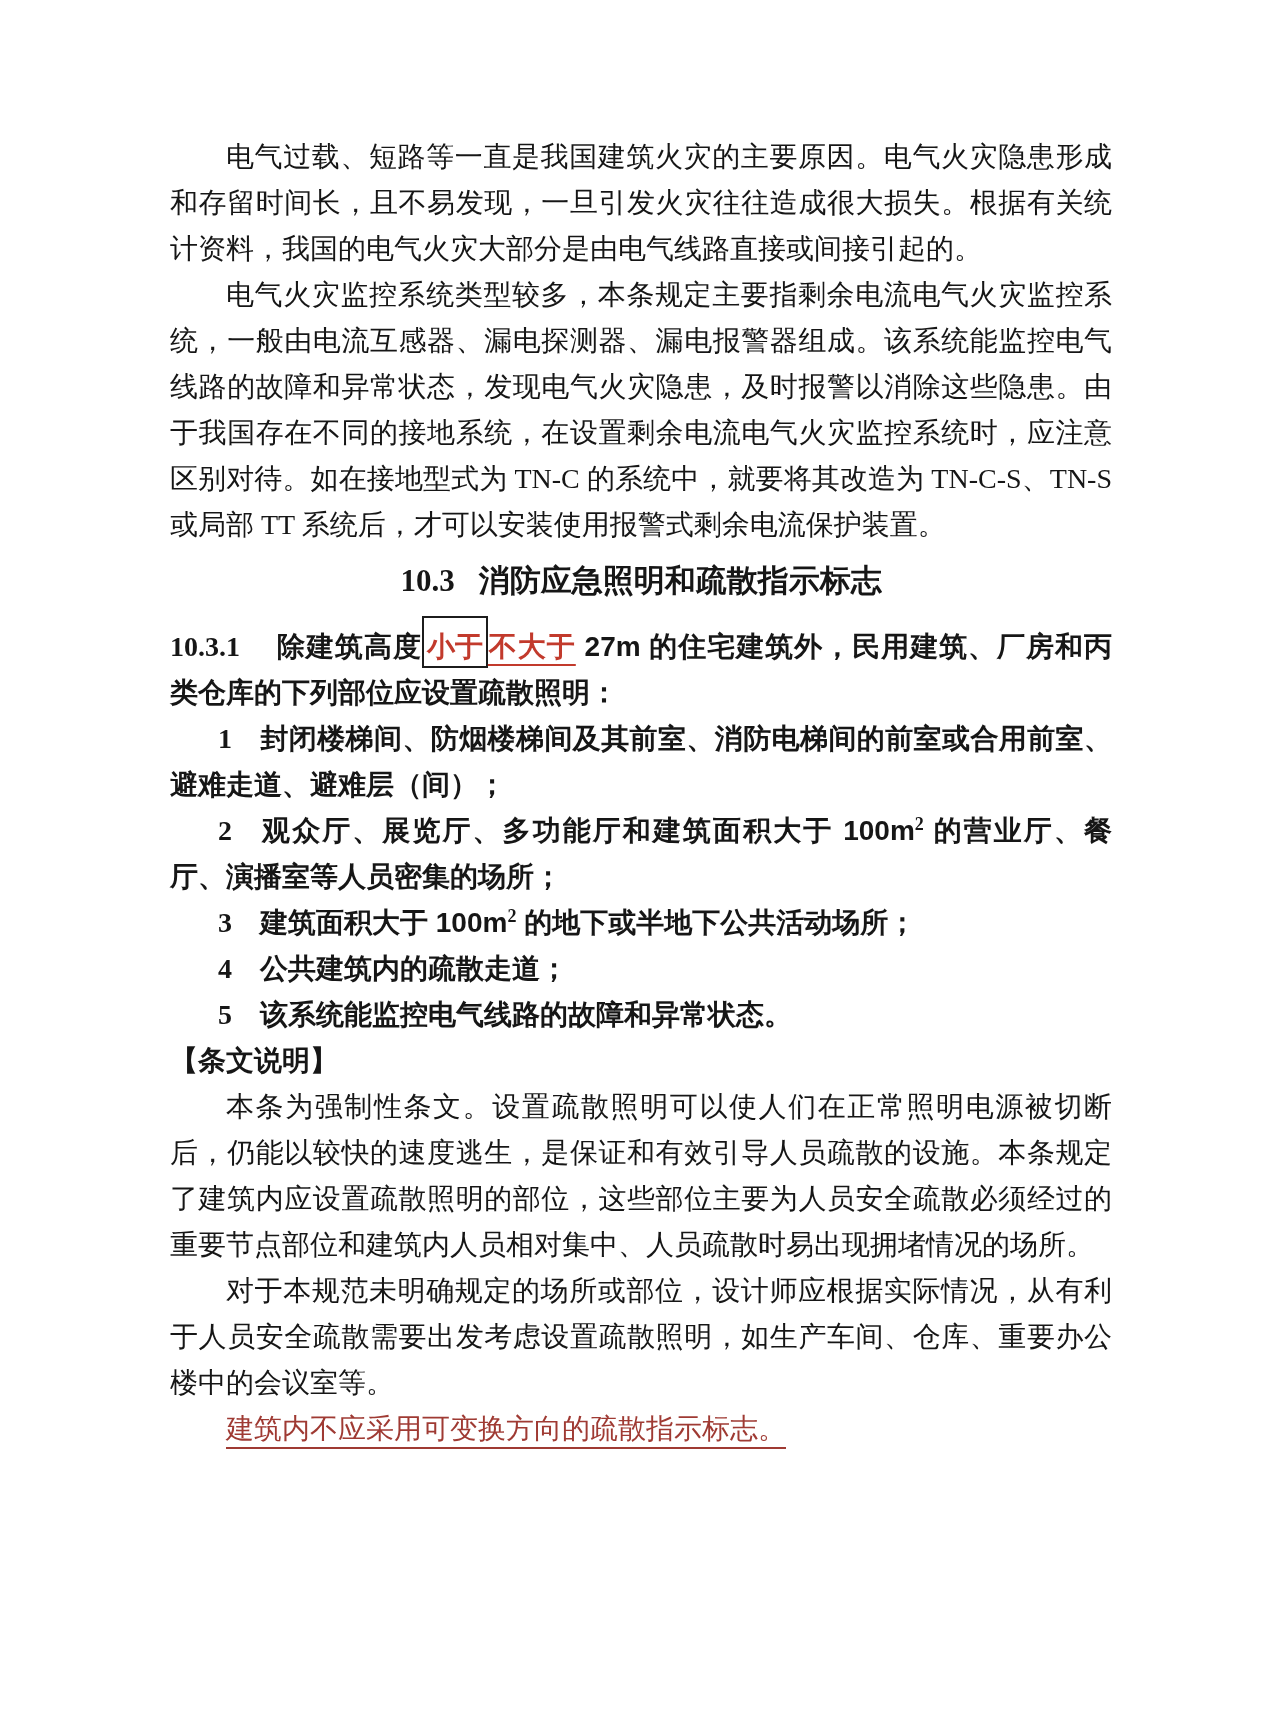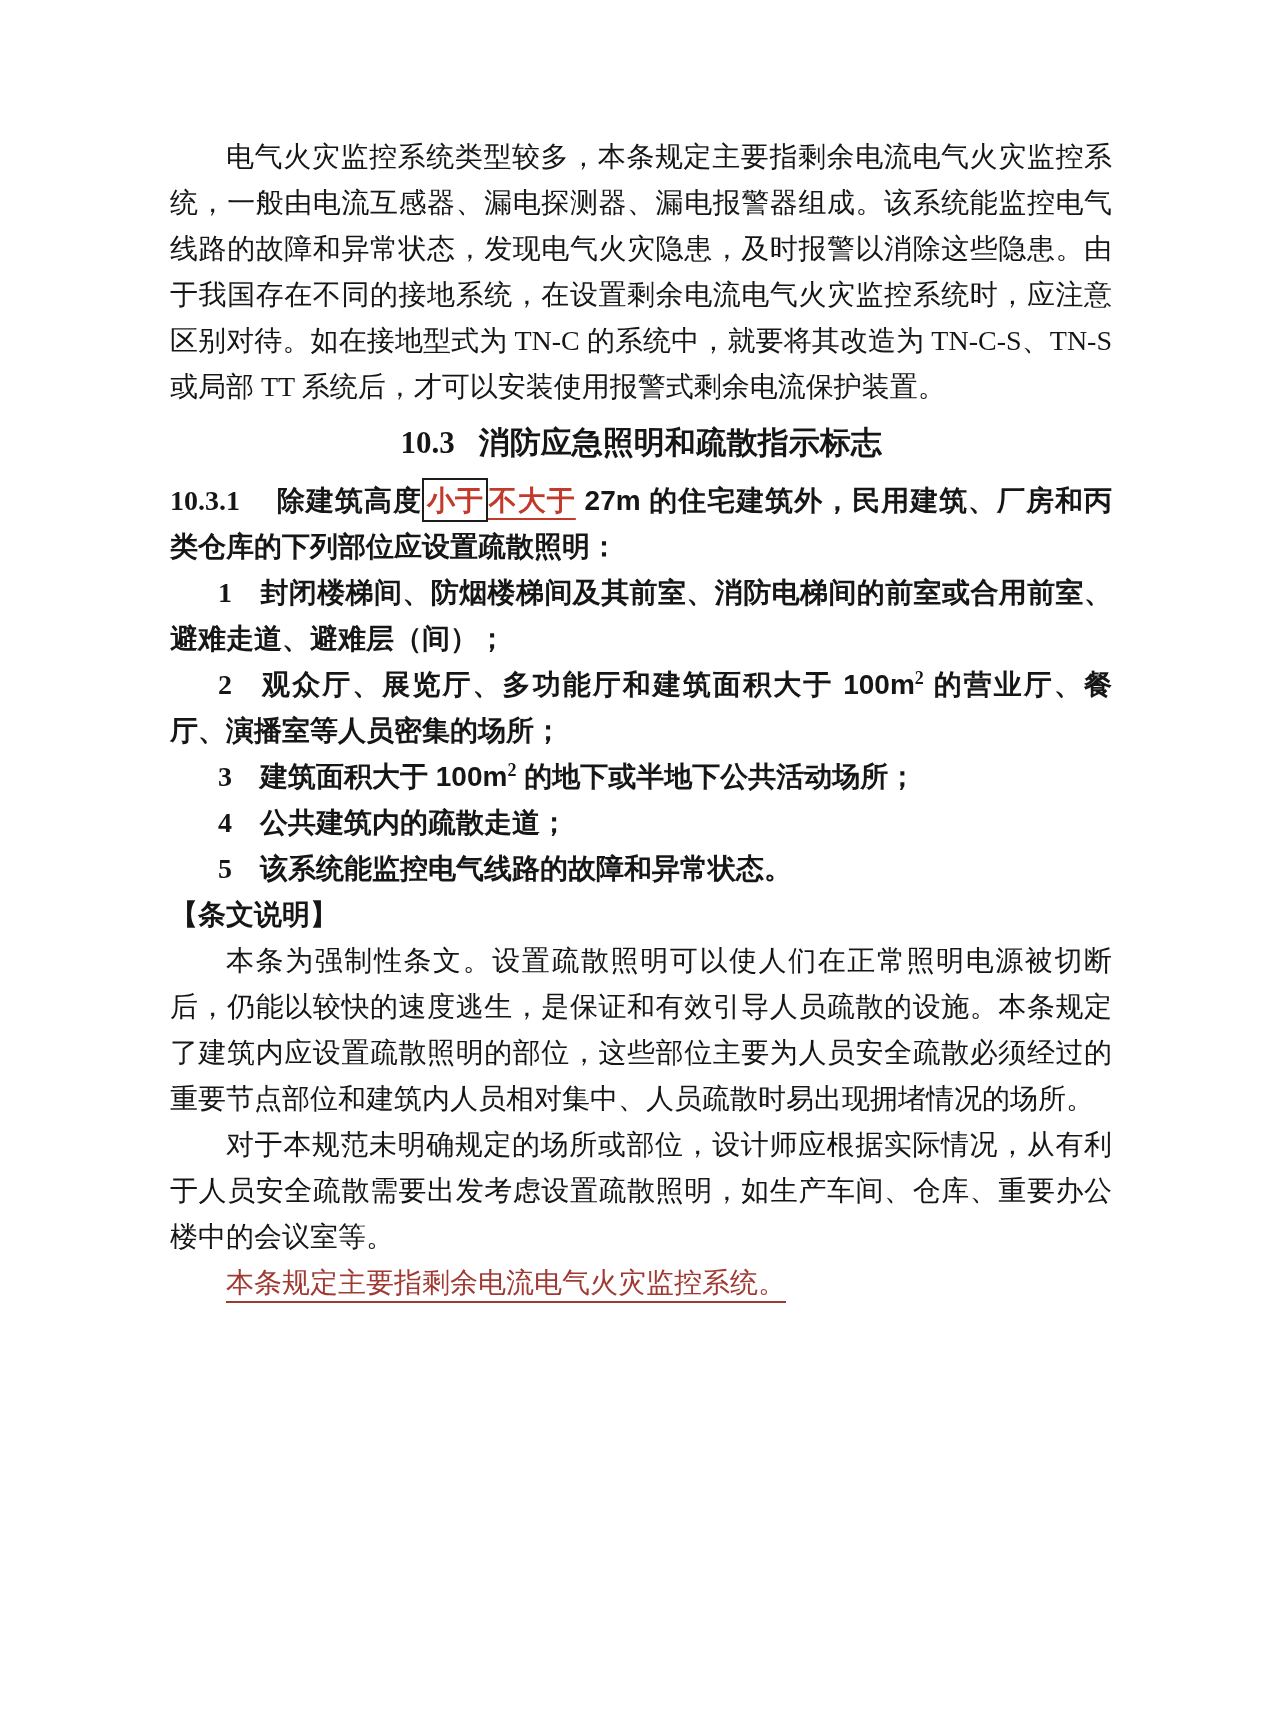--- a/index.html
+++ b/index.html
@@ -26,21 +26,21 @@
     line-height:48px;
     margin:9px 0 11px 0;
     font-family:"Liberation Sans","DejaVu Sans",sans-serif;
     font-weight:700;
   }
   .heading-num{margin-right:24px;font-family:"Liberation Serif","DejaVu Serif",serif;font-weight:700;}
   .sup{font-size:18px;vertical-align:super;line-height:0;}
   .edit-del{
     color:var(--edit-red,#c23a2c);
     border:2px solid #1c1c1c;
-    padding:4px 3px 2px 3px;
+    padding:12px 3px 2px 3px;
     text-indent:0;
     display:inline-block;
     line-height:34px;
   }
   .edit-ins{
     color:var(--edit-red,#c23a2c);
     text-decoration:underline;
     text-decoration-thickness:2px;
     text-underline-offset:8px;
   }
@@ -50,20 +50,21 @@
     text-decoration-thickness:2px;
     text-underline-offset:9px;
   }
   .amend-num{margin-right:26px;}
 </style>
 </head>
 <body>
 
 <div class="page" style="--edit-red: #c23a2c; --amend-red: #9f3a33; color: rgb(22, 22, 22);">
 
+  <p class="serif indent">电气过载、短路等一直是我国建筑火灾的主要原因。电气火灾隐患形成和存留时间长，且不易发现，一旦引发火灾往往造成很大损失。根据有关统计资料，我国的电气火灾大部分是由电气线路直接或间接引起的。</p>
 
   <p class="serif indent">电气火灾监控系统类型较多，本条规定主要指剩余电流电气火灾监控系统，一般由电流互感器、漏电探测器、漏电报警器组成。该系统能监控电气线路的故障和异常状态，发现电气火灾隐患，及时报警以消除这些隐患。由于我国存在不同的接地系统，在设置剩余电流电气火灾监控系统时，应注意区别对待。如在接地型式为 TN-C 的系统中，就要将其改造为 TN-C-S、TN-S 或局部 TT 系统后，才可以安装使用报警式剩余电流保护装置。</p>
 
   <p class="heading">
     <span class="heading-num">10.3</span><span>消防应急照明和疏散指示标志</span>
   </p>
 
   <p class="hei">
     <span class="clause-num serif" style="font-weight:700">10.3.1</span><span>除建筑高度</span><span class="edit-del">小于</span><span class="edit-ins">不大于</span><span> 27m 的住宅建筑外，民用建筑、厂房和丙类仓库的下列部位应设置疏散照明：</span>
   </p>
@@ -90,16 +91,16 @@
 
   <p class="hei">【条文说明】</p>
 
   <p class="serif indent">本条为强制性条文。设置疏散照明可以使人们在正常照明电源被切断后，仍能以较快的速度逃生，是保证和有效引导人员疏散的设施。本条规定了建筑内应设置疏散照明的部位，这些部位主要为人员安全疏散必须经过的重要节点部位和建筑内人员相对集中、人员疏散时易出现拥堵情况的场所。</p>
 
   <p class="serif indent">对于本规范未明确规定的场所或部位，设计师应根据实际情况，从有利于人员安全疏散需要出发考虑设置疏散照明，如生产车间、仓库、重要办公楼中的会议室等。</p>
 
 
 
   <p class="serif indent">
-    <span class="amend">本条规定主要指剩余电流电气火灾监控系统。</span>
+    <span class="amend">建筑内不应采用可变换方向的疏散指示标志。</span>
   </p>
 
 </div>
 
 </body></html>

